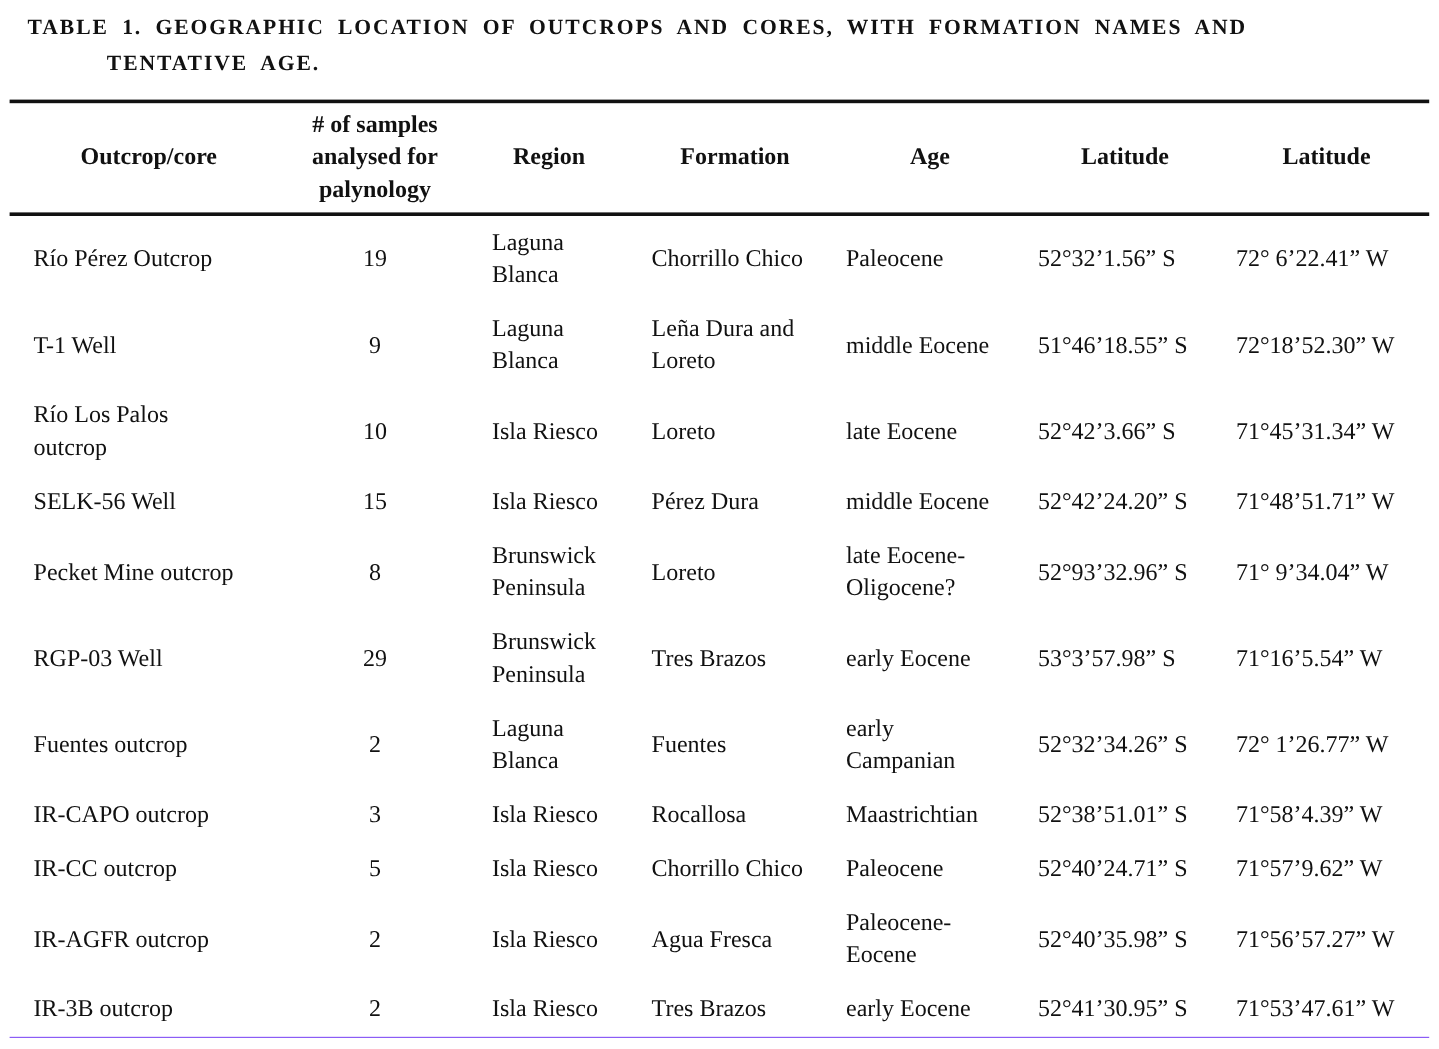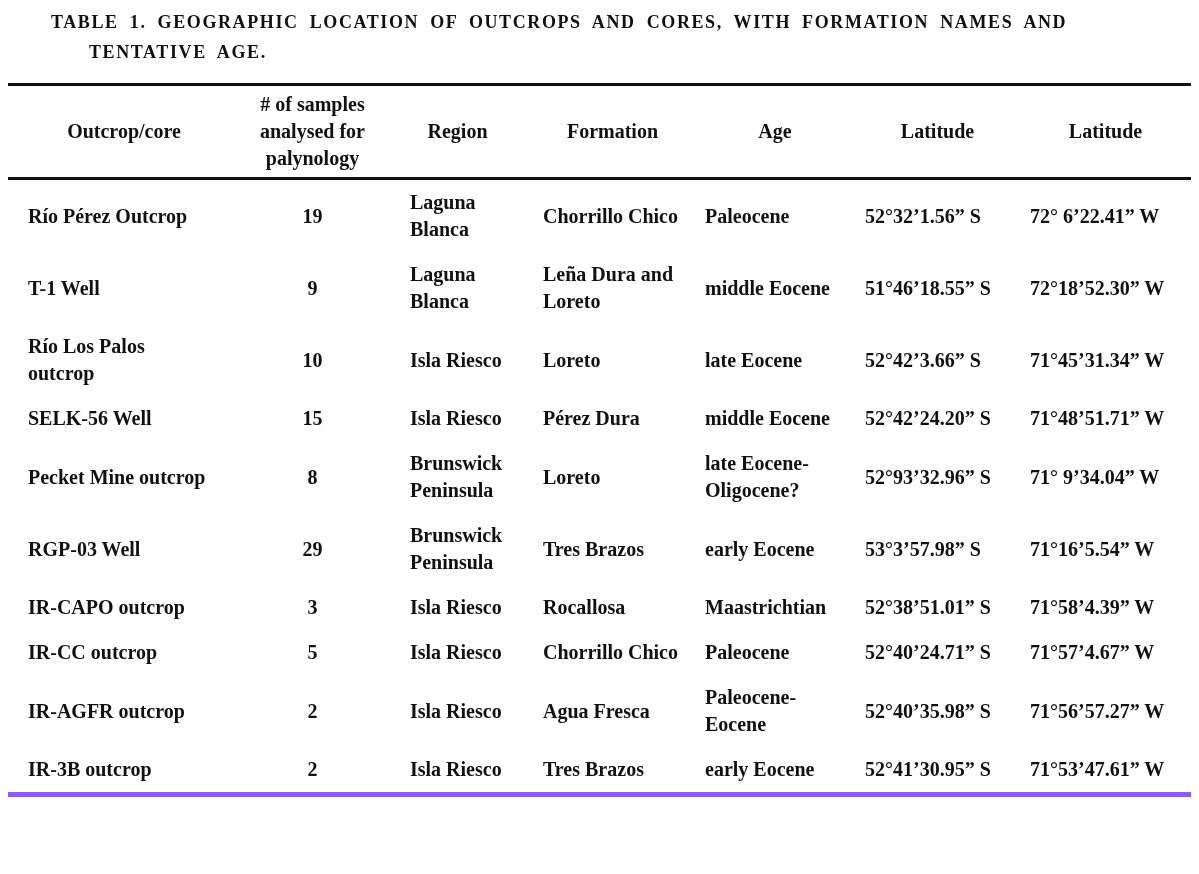--- a/index.html
+++ b/index.html
@@ -12,37 +12,36 @@
     box-sizing:border-box;
   }
   .table-title {
     font-weight:bold;
     font-size:18px;
     letter-spacing:1.6px;
     word-spacing:5px;
     line-height:30px;
     margin-top:7px;
   }
-  .table-title .line1 { padding-left:23px;margin-left:28px; }
+  .table-title .line1 { padding-left:23px; }
   .table-title .line2 { padding-left:89px; }
 
   table.geo-table {
     border-collapse:collapse;
     table-layout:fixed;
     width:1183px;
     margin:16px 8px 0 8px;
     font-size:20px;
   }
   .geo-table thead tr {
     border-top:3px solid #111111;
     border-bottom:3px solid #111111;
   }
   .geo-table tbody {
-    border-bottom:5px solid #8b5cf6;
-    font-weight:bold;
+    border-bottom:1px solid #8b5cf6;
   }
   .geo-table th {
     font-weight:bold;
     font-size:20px;
     text-align:center;
     vertical-align:middle;
     padding:5px 2px;
     line-height:27px;
     white-space:pre-line;
   }
@@ -150,36 +149,47 @@
           <td class="c1">RGP-03 Well</td>
           <td class="c2">29</td>
           <td class="c3">Brunswick
 Peninsula</td>
           <td class="c4">Tres Brazos</td>
           <td class="c5">early Eocene</td>
           <td class="c6">53°3’57.98” S</td>
           <td class="c7">71°16’5.54” W</td>
         </tr>
         <tr>
+          <td class="c1">Fuentes outcrop</td>
+          <td class="c2">2</td>
+          <td class="c3">Laguna
+Blanca</td>
+          <td class="c4">Fuentes</td>
+          <td class="c5">early
+Campanian</td>
+          <td class="c6">52°32’34.26” S</td>
+          <td class="c7">72° 1’26.77” W</td>
+        </tr>
+        <tr>
           <td class="c1">IR-CAPO outcrop</td>
           <td class="c2">3</td>
           <td class="c3">Isla Riesco</td>
           <td class="c4">Rocallosa</td>
           <td class="c5">Maastrichtian</td>
           <td class="c6">52°38’51.01” S</td>
           <td class="c7">71°58’4.39” W</td>
         </tr>
         <tr>
           <td class="c1">IR-CC outcrop</td>
           <td class="c2">5</td>
           <td class="c3">Isla Riesco</td>
           <td class="c4">Chorrillo Chico</td>
           <td class="c5">Paleocene</td>
           <td class="c6">52°40’24.71” S</td>
-          <td class="c7">71°57’4.67” W</td>
+          <td class="c7">71°57’9.62” W</td>
         </tr>
         <tr>
           <td class="c1">IR-AGFR outcrop</td>
           <td class="c2">2</td>
           <td class="c3">Isla Riesco</td>
           <td class="c4">Agua Fresca</td>
           <td class="c5">Paleocene-
 Eocene</td>
           <td class="c6">52°40’35.98” S</td>
           <td class="c7">71°56’57.27” W</td>

